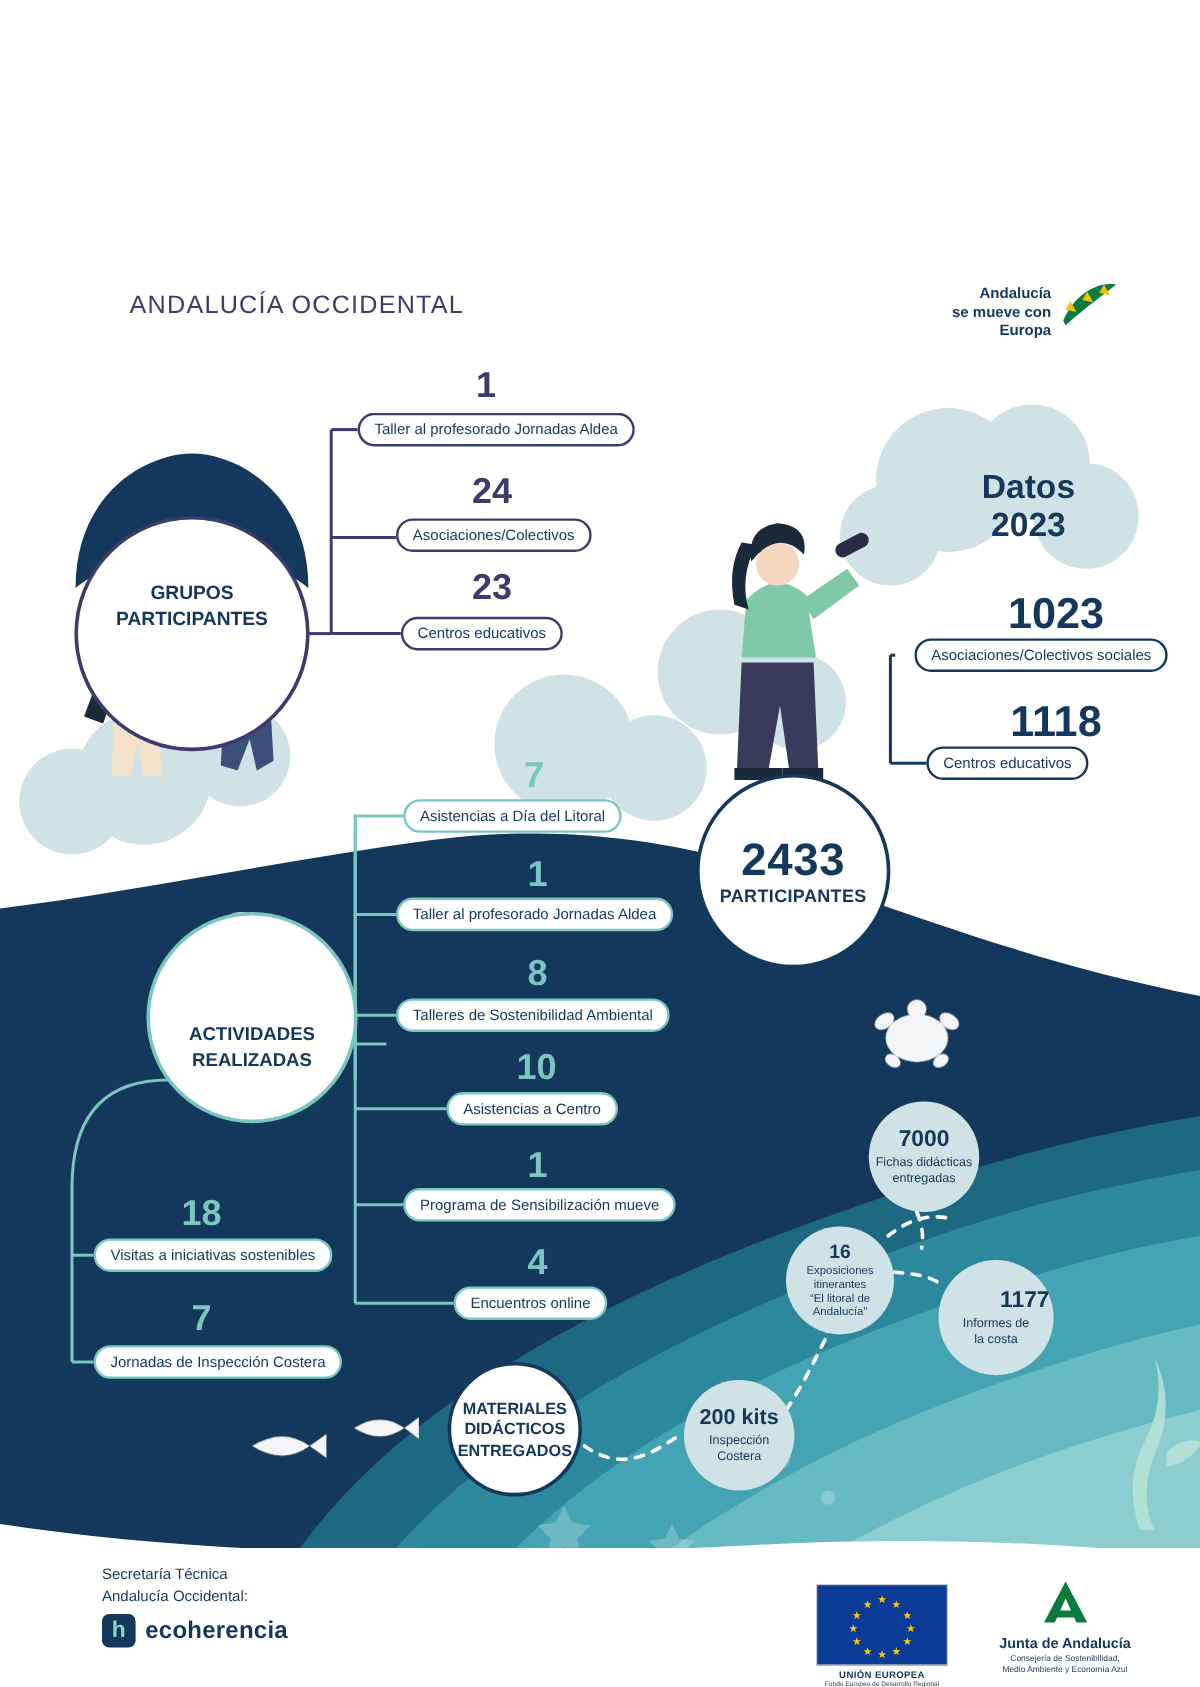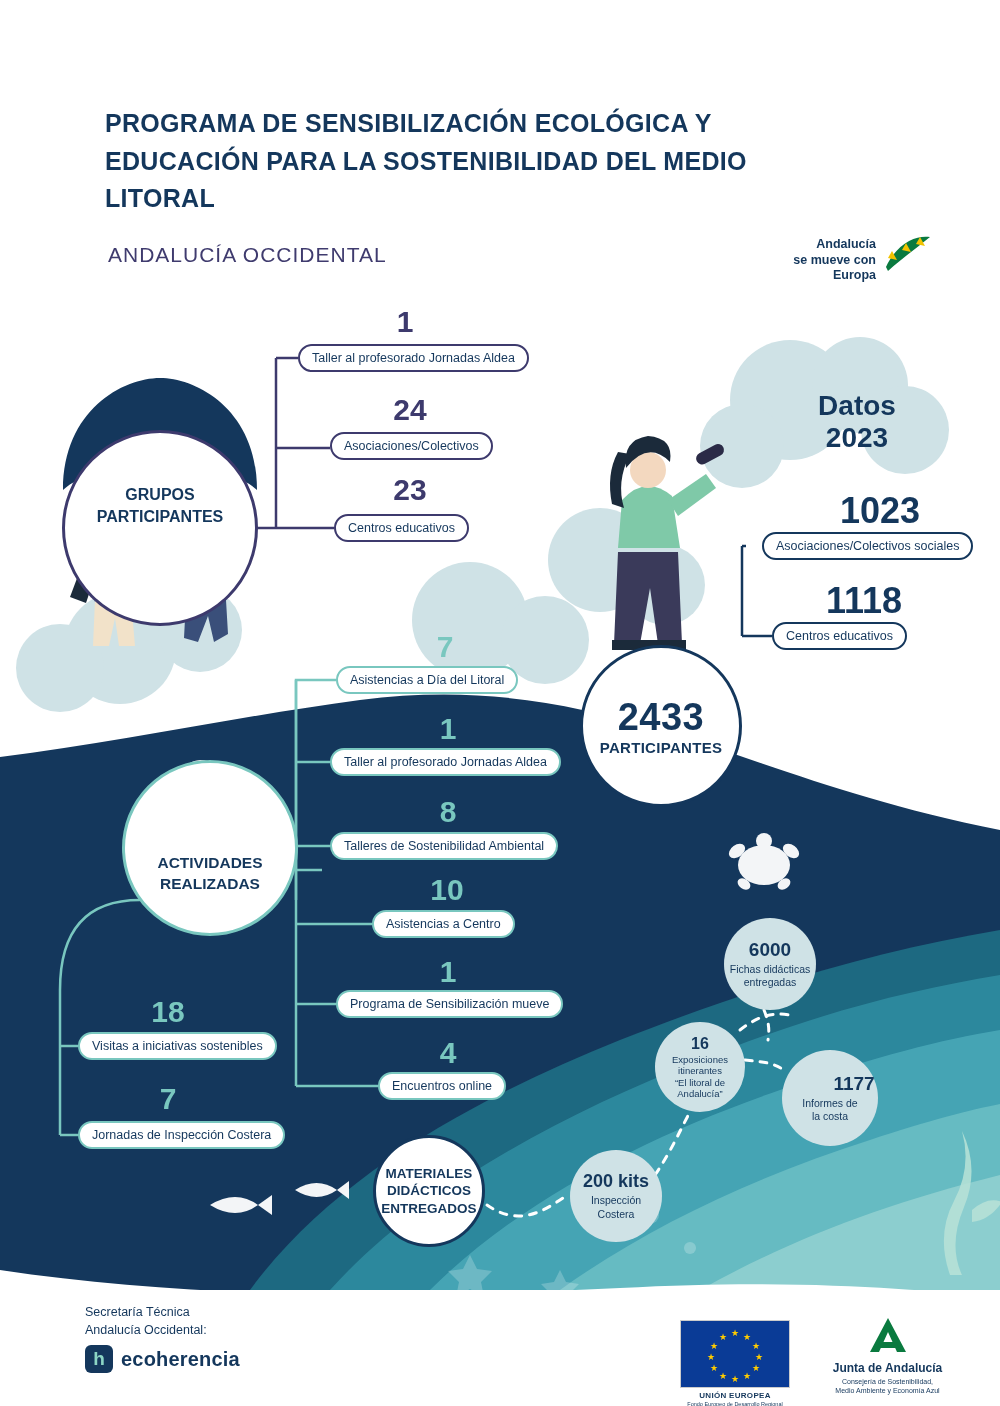--- a/index.html
+++ b/index.html
@@ -245,21 +245,20 @@
 
     <g fill="none" stroke="#ffffff" stroke-width="3" stroke-dasharray="7 8" stroke-linecap="round">
       <path d="M487 1205 C 520 1228, 545 1210, 566 1196"></path>
       <path d="M655 1175 C 672 1150, 680 1130, 690 1112"></path>
       <path d="M740 1030 C 758 1016, 772 1012, 790 1015"></path>
       <path d="M745 1060 C 762 1062, 772 1062, 784 1070"></path>
       <path d="M764 1010 C 768 1020, 770 1028, 768 1040"></path>
     </g>
   </svg>
 
-  <div class="title">PROGRAMA DE SENSIBILIZACIÓN ECOLÓGICA Y EDUCACIÓN PARA LA SOSTENIBILIDAD DEL MEDIO LITORAL</div>
   <div class="subtitle">ANDALUCÍA OCCIDENTAL</div>
 
   <div class="eu-logo">
     <div class="txt" style="white-space:pre-line;">Andalucía
 se mueve con Europa</div>
     <svg width="50" height="48" viewBox="0 0 50 48" style="position:absolute;left:112px;top:6px;">
       <path d="M4 36 C 16 10, 36 4, 48 6 C 36 16, 24 24, 6 40 Z" fill="#0a7a3f"></path>
       <path d="M10 20 l5 9 l-9 -2 z" fill="#f2c300"></path>
       <path d="M24 12 l5 9 l-9 -2 z" fill="#f2c300"></path>
       <path d="M38 6 l5 9 l-9 -2 z" fill="#f2c300"></path>
@@ -279,21 +278,21 @@
 
   <div class="num dark" style="left:355px;top:473px;width:110px;">23</div>
   <div class="pill dark" style="left:334px;top:514px;">Centros educativos</div>
 
   <div class="datos-title" style="white-space:pre-line;">Datos
 2023</div>
 
   <div class="num navy" style="left:780px;top:490px;width:200px;font-size:36px;">1023</div>
   <div class="pill navy" style="left:762px;top:532px;">Asociaciones/Colectivos sociales</div>
 
-  <div class="num navy" style="left:764px;top:580px;width:200px;font-size:36px;">1118</div>
+  <div class="num navy" style="left:780px;top:580px;width:200px;font-size:36px;">1118</div>
   <div class="pill navy" style="left:772px;top:622px;">Centros educativos</div>
 
   <div class="circle-label" id="participantes-circle">
     <div class="big">2433</div>
     <div class="small">PARTICIPANTES</div>
   </div>
 
   <div class="circle-label" id="actividades-circle">
     <div class="lbl" style="white-space:pre-line;">ACTIVIDADES
 REALIZADAS</div>
@@ -323,21 +322,21 @@
   <div class="num teal" style="left:128px;top:1082px;width:80px;">7</div>
   <div class="pill teal" style="left:78px;top:1121px;">Jornadas de Inspección Costera</div>
 
   <div class="circle-label" id="materiales-circle">
     <div class="lbl" style="white-space:pre-line;">MATERIALES
 DIDÁCTICOS
 ENTREGADOS</div>
   </div>
 
   <div class="bubble" id="bubble-fichas">
-    <div class="bn">6000</div>
+    <div class="bn">7000</div>
     <div class="bt" style="white-space:pre-line;">Fichas didácticas
 entregadas</div>
   </div>
 
   <div class="bubble" id="bubble-expos">
     <div class="bn">16</div>
     <div class="bt" style="white-space:pre-line;">Exposiciones
 itinerantes
 “El litoral de
 Andalucía”</div>

